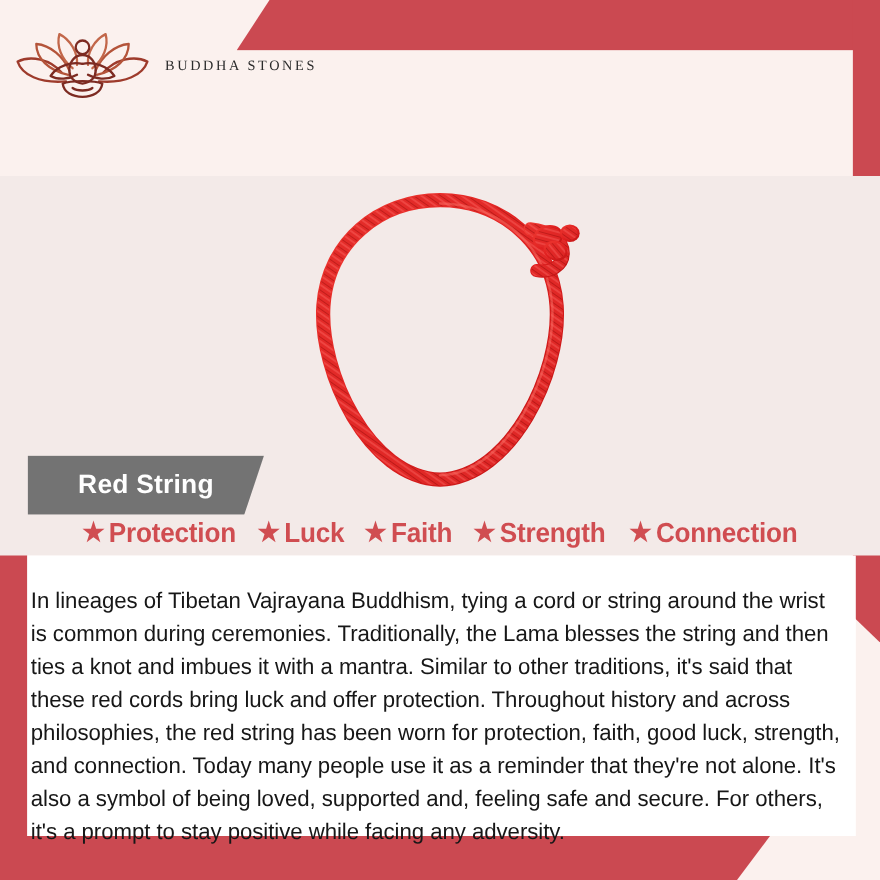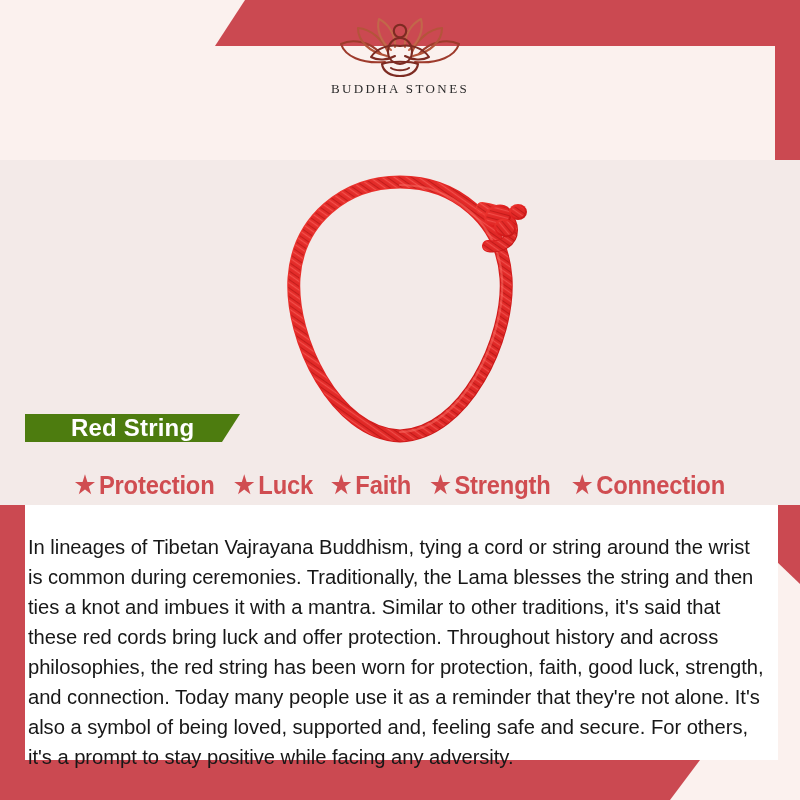--- a/index.html
+++ b/index.html
@@ -29,21 +29,21 @@
   }
   .bar-bottom{
     position:absolute;left:0;bottom:0;width:700px;height:40px;
     background:#cb4951;
     clip-path:polygon(0 0, 100% 0, calc(100% - 30px) 100%, 0 100%);
   }
 
   
   .logo-wrap{
     position:absolute;left:0;top:14px;width:800px;height:90px;
-    display:flex;flex-direction:column;align-items:center;justify-content:flex-start;
+    display:flex;flex-direction:row;align-items:center;justify-content:flex-start;
     z-index:5;
   }
   .logo-mark{width:150px;height:66px;display:block;}
   .logo-text{
     margin-top:1px;
     font-family:"Liberation Serif", serif;
     font-size:13px;letter-spacing:2.4px;color:#2b2b2b;font-weight:400;
   }
 
   
@@ -66,22 +66,22 @@
   
   .hero-panel{
     position:absolute;left:0;top:160px;width:800px;height:345px;
     background:#f3eae8;
     overflow:hidden;
   }
   .hero-svg{position:absolute;left:50%;top:6px;transform:translateX(-50%);}
 
   
   .label-banner{
-    position:absolute;left:25px;top:414px;width:215px;height:28px;
-    background:#4d7c0f;
+    position:absolute;left:25px;top:414px;width:215px;height:54px;
+    background:#737373;
     clip-path:polygon(0 0, 100% 0, calc(100% - 18px) 100%, 0 100%);
     display:flex;align-items:center;
   }
   .label-text{
     color:#ffffff;font-weight:700;font-size:24px;letter-spacing:0.2px;
     margin-left:46px;white-space:nowrap;
   }
 
   
   .benefits{

